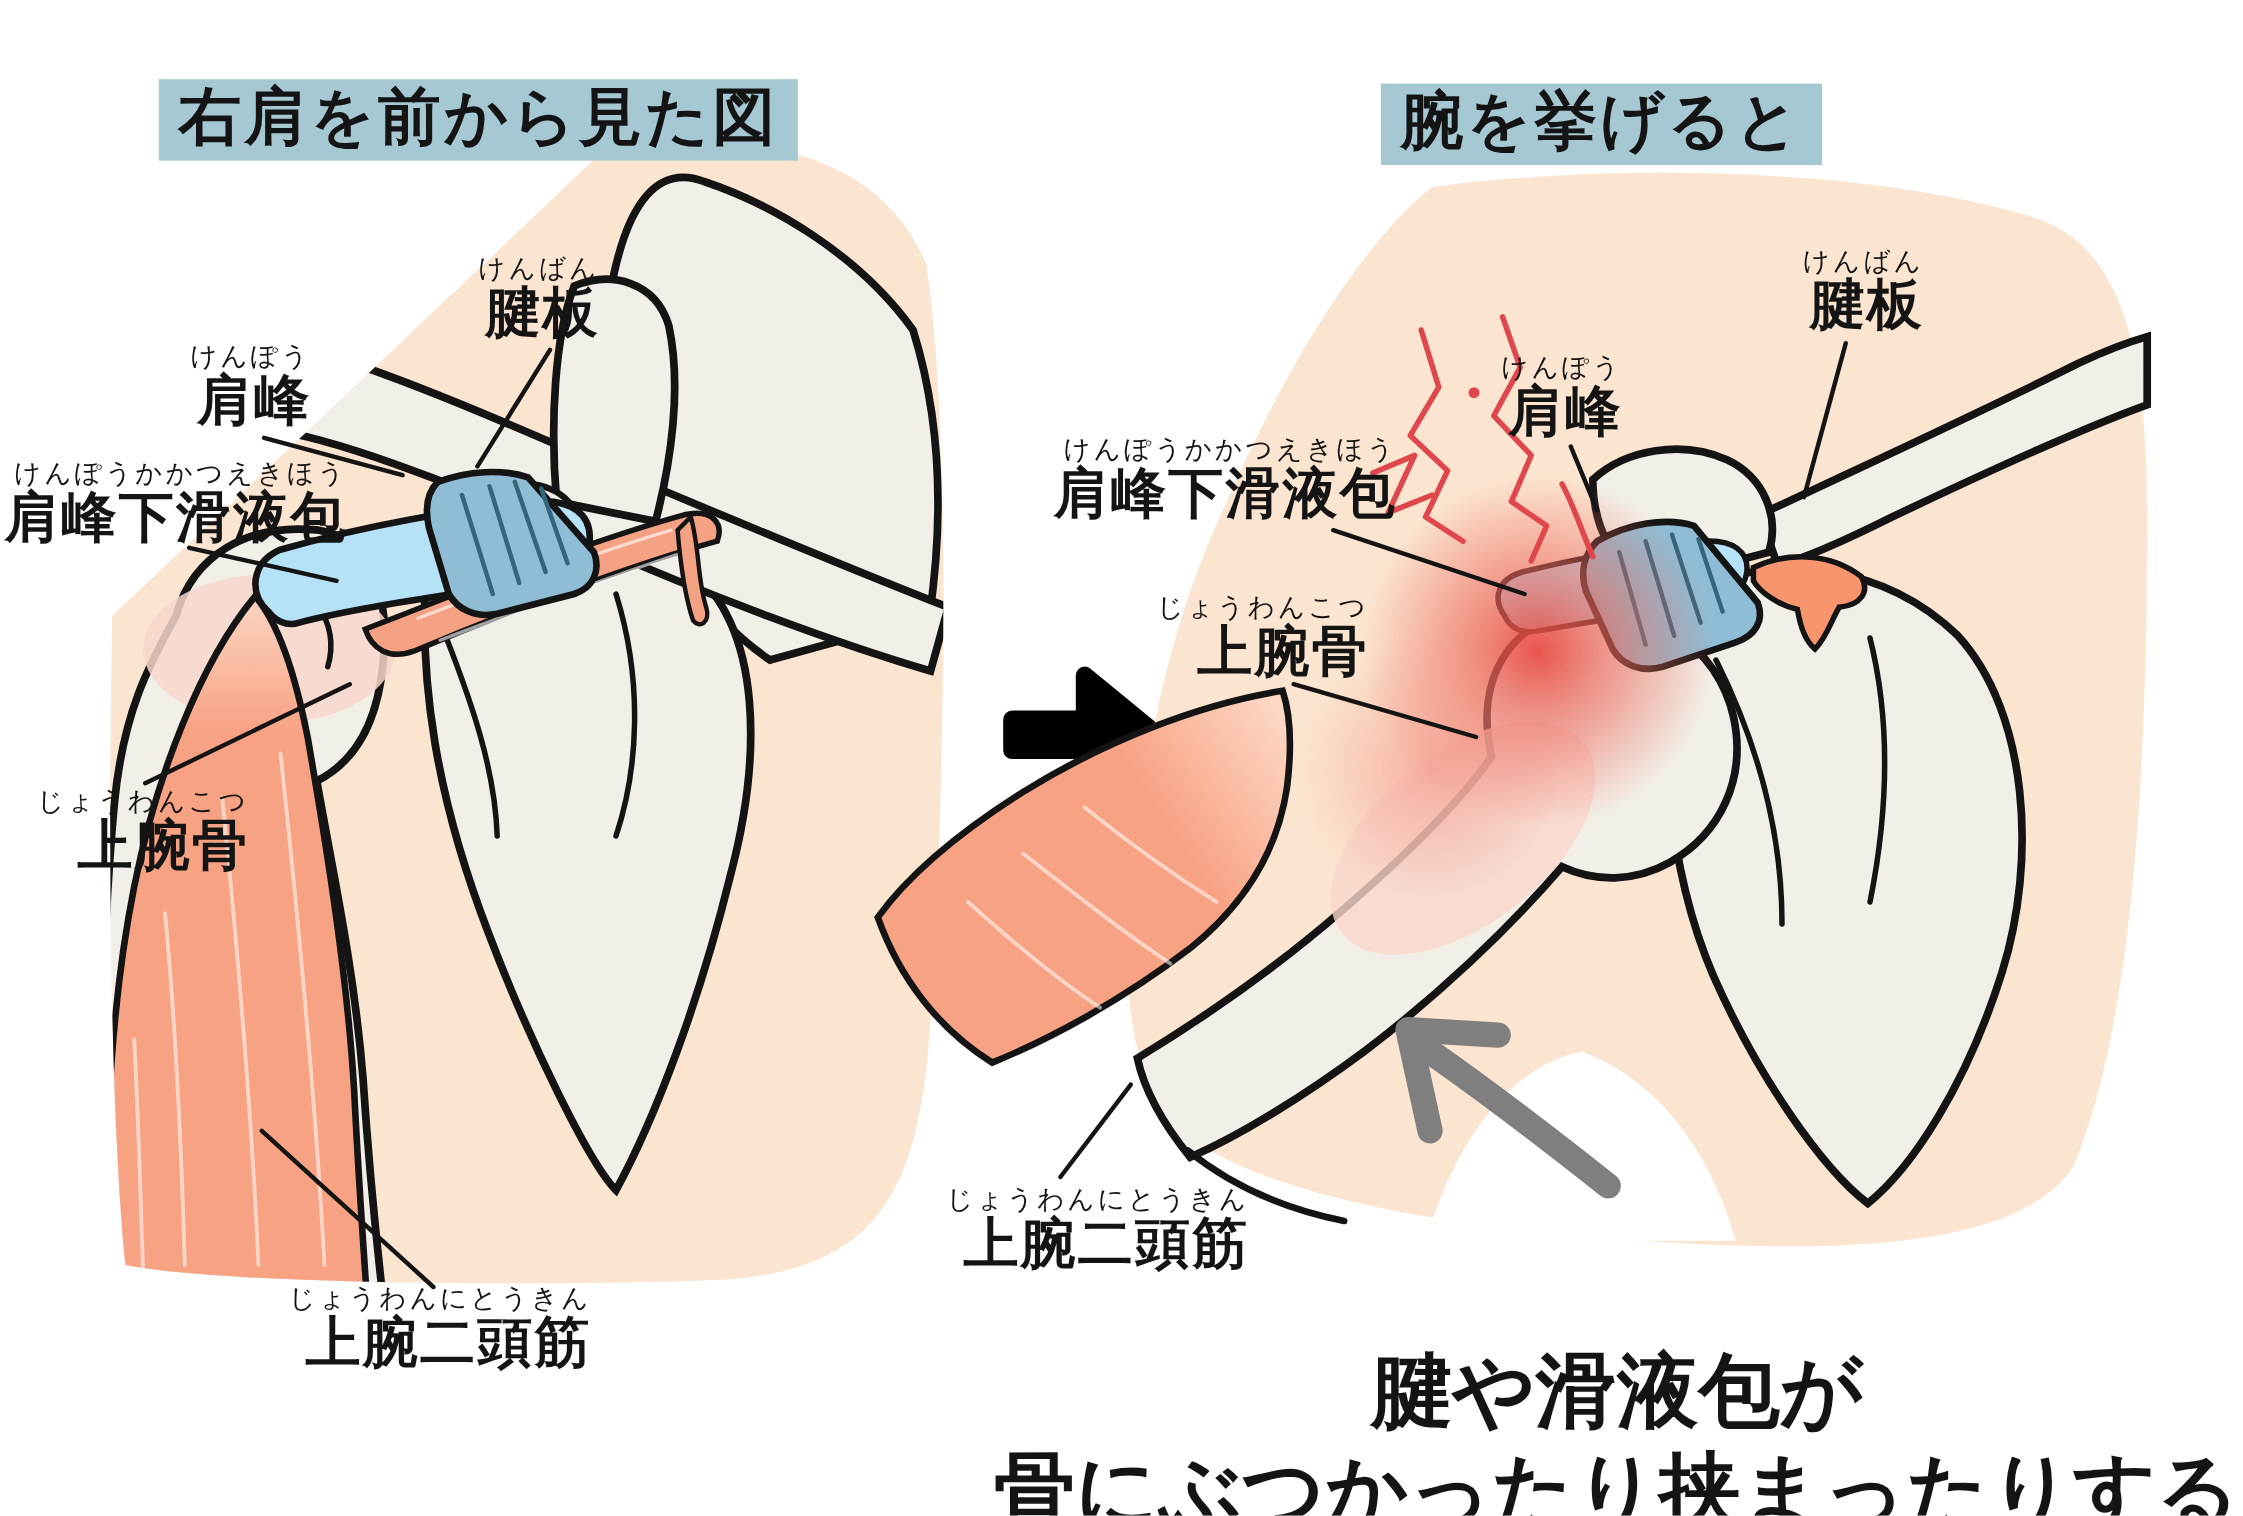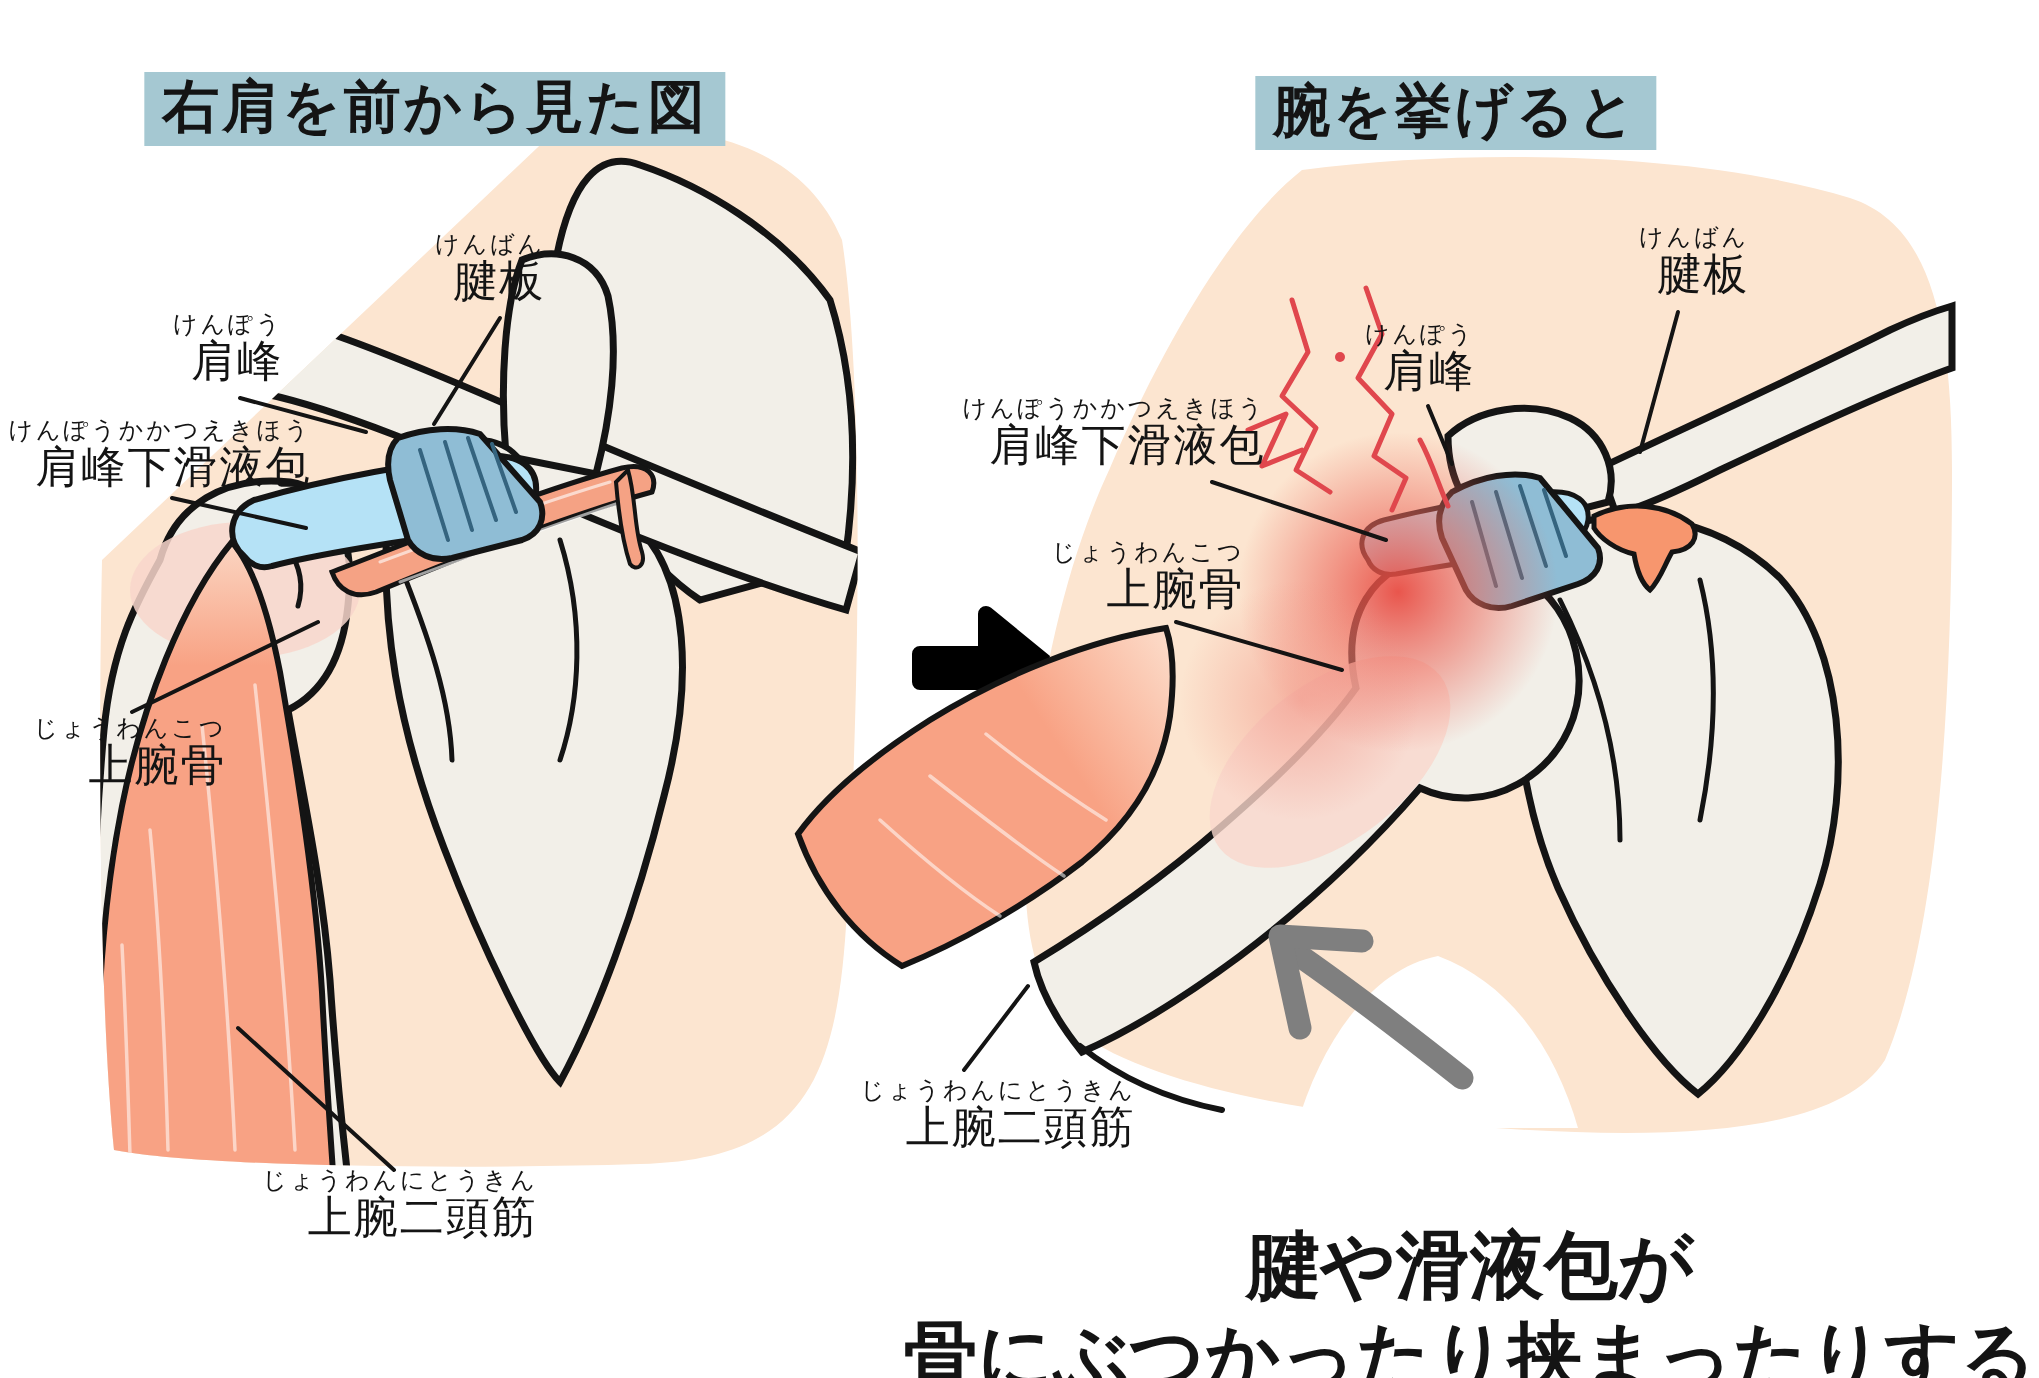--- a/index.html
+++ b/index.html
@@ -32,22 +32,22 @@
   }
   .furigana{
     display:block;
     font-size:24px;
     letter-spacing:3px;
     margin-bottom:3px;
     font-weight:500;
   }
   .kanji{
     display:block;
-    font-size:44px;
-    font-weight:400;
+    font-size:50px;
+    font-weight:700;
     letter-spacing:2px;
   }
   .caption{
     position:absolute;
     transform:translateX(-50%);
     text-align:center;
     font-size:74px;
     font-weight:700;
     line-height:1.22;
     white-space:nowrap;

